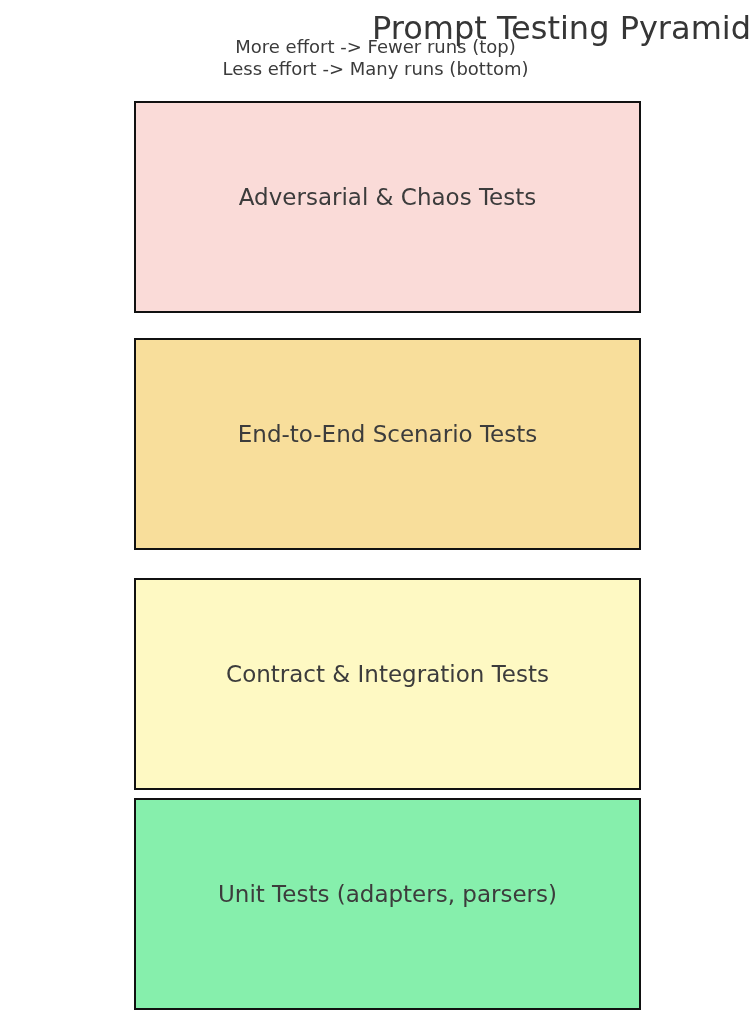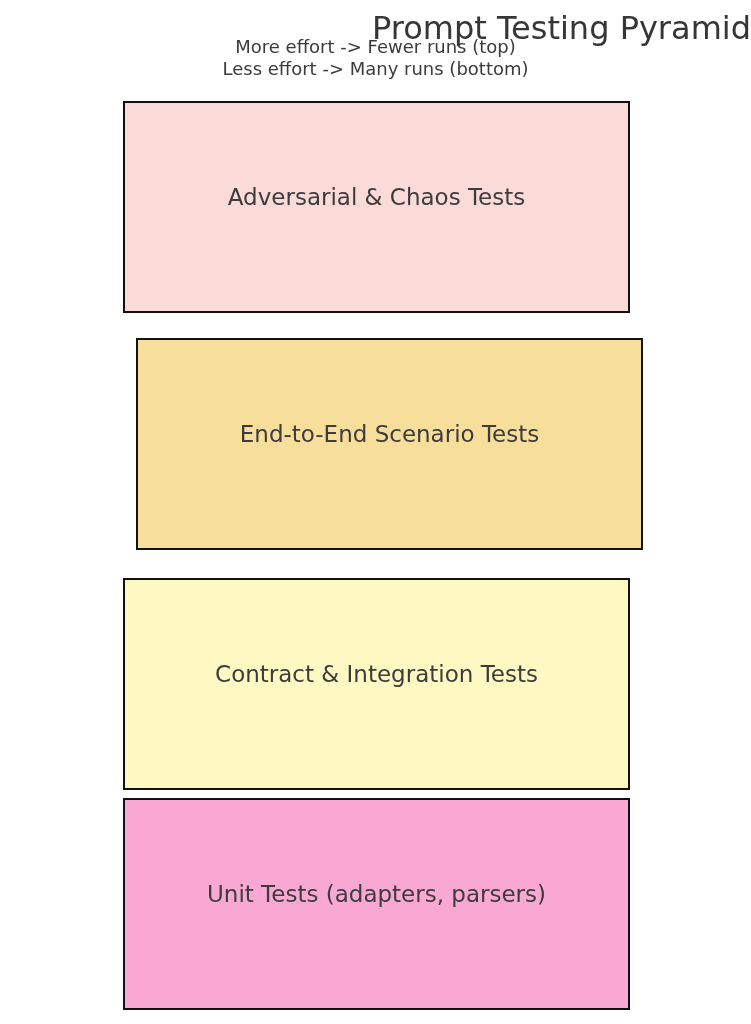--- a/index.html
+++ b/index.html
@@ -34,21 +34,21 @@
     width: 100%;
     text-align: center;
     font-size: 18px;
     line-height: 22px;
     color: #3b3b3b;
     z-index: 1;
     white-space: nowrap;
   }
   .layer {
     position: absolute;
-    left: 123px;
+    left: 134px;
     width: 507px;
     height: 212px;
     border: 2px solid #111111;
   }
   .layer-0 { top: 101px; }
   .layer-1 { top: 338px; }
   .layer-2 { top: 578px; }
   .layer-3 { top: 798px; }
   .layer-label {
     position: absolute;
@@ -69,25 +69,25 @@
     <div>More effort -&gt; Fewer runs (top)</div>
     <div>Less effort -&gt; Many runs (bottom)</div>
   </div>
 
   <h1 class="title">Prompt Testing Pyramid</h1>
 
   <div class="layer layer-0" style="background: rgb(250, 219, 216);">
     <span class="layer-label">Adversarial &amp; Chaos Tests</span>
   </div>
 
-  <div class="layer layer-1" style="background: rgb(248, 222, 155); margin-left: 13px;">
+  <div class="layer layer-1" style="background: rgb(248, 222, 155);">
     <span class="layer-label">End-to-End Scenario Tests</span>
   </div>
 
   <div class="layer layer-2" style="background: #fef9c3;">
     <span class="layer-label">Contract &amp; Integration Tests</span>
   </div>
 
-  <div class="layer layer-3" style="background: #f9a8d4; padding-left: 16px;">
+  <div class="layer layer-3" style="background: #86efac; padding-left: 16px;">
     <span class="layer-label">Unit Tests (adapters, parsers)</span>
   </div>
 
 </div>
 
 </body></html>

